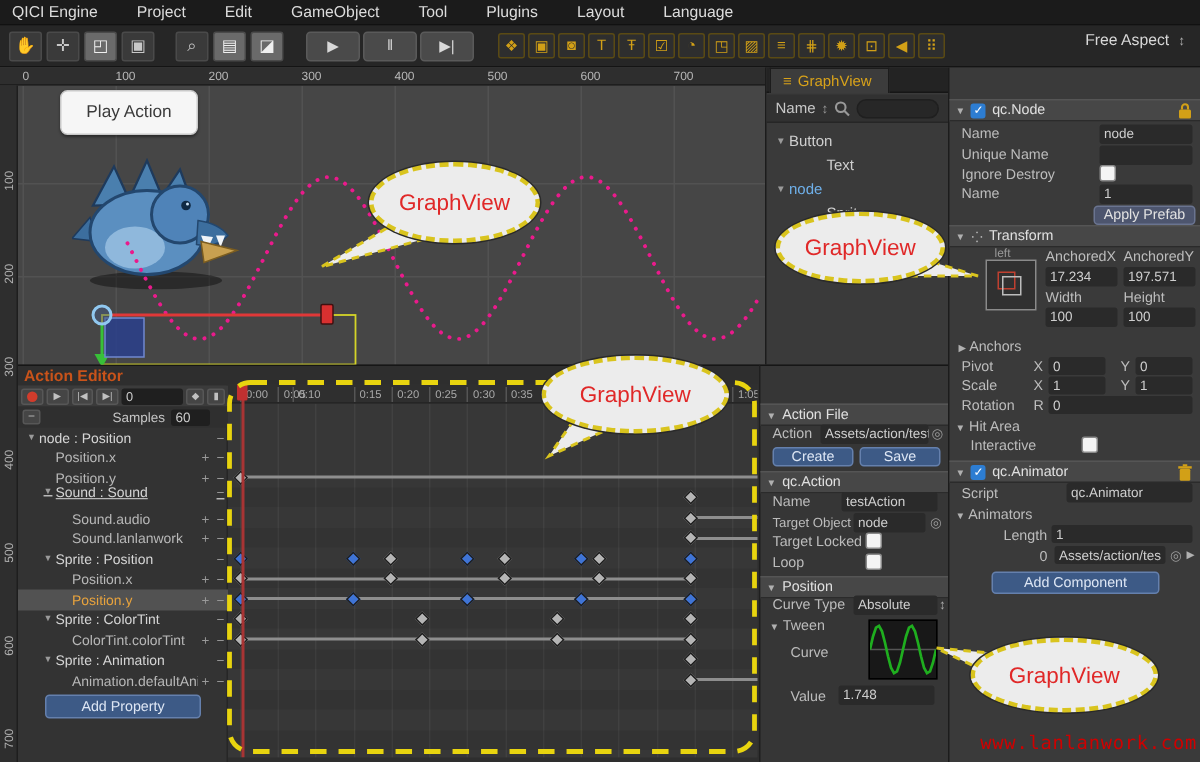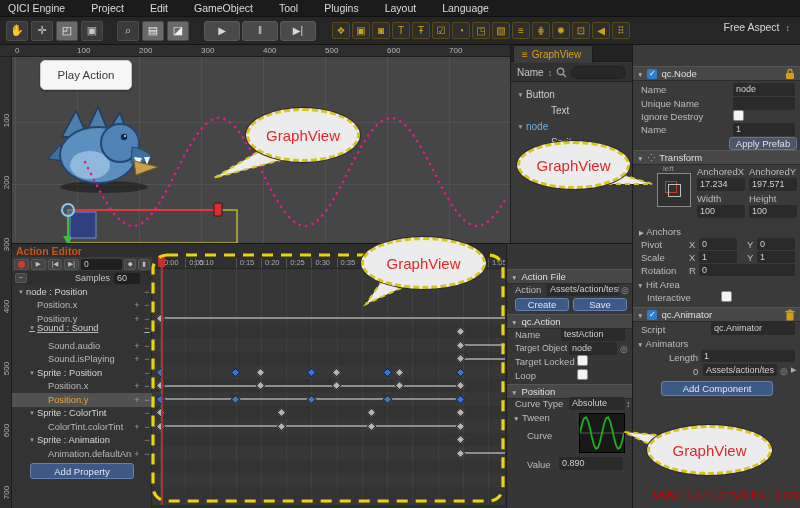--- a/index.html
+++ b/index.html
@@ -373,21 +373,21 @@
           <div class="aebtn">−</div>
         </div>
         <div class="aerow" style="top: 95px; padding-left: 26px;">
           <div class="aearr"></div>
           <div class="aelab">Sound.audio</div>
           <div class="aebtn">+</div>
           <div class="aebtn">−</div>
         </div>
         <div class="aerow" style="top: 108.5px; padding-left: 26px;">
           <div class="aearr"></div>
-          <div class="aelab">Sound.isPlaying</div>
+          <div class="aelab">Sound.lanlanwork</div>
           <div class="aebtn">+</div>
           <div class="aebtn">−</div>
         </div>
         <div class="aerow" style="top: 122px; padding-left: 15px;">
           <div class="aearr">▼</div>
           <div class="aelab grp">Sprite : Position</div>
           <div class="aebtn">−</div>
         </div>
         <div class="aerow" style="top: 135.5px; padding-left: 26px;">
           <div class="aearr"></div>
@@ -547,21 +547,21 @@
     <span class="dd" style="position:absolute;left:119px;top:154px"></span>
     <span class="lab" style="left:6px;top:168px"><span class="arr-d"></span> <span>Tween</span></span>
     <span class="lab" style="left:20px;top:186px">Curve</span>
     <div id="curve-box">
       <svg width="44" height="38">
         <line x1="0" y1="19" x2="44" y2="19" stroke="#555" stroke-width="1"></line>
         <polyline id="greencurve" fill="none" stroke="#1fae1f" stroke-width="1.8" points="0,19.0 2,10.3 4,4.4 6,3.2 8,6.9 10,14.5 12,23.5 14,31.1 16,34.8 18,33.6 20,27.7 22,19.0 24,10.3 26,4.4 28,3.2 30,6.9 32,14.5 34,23.5 36,31.1 38,34.8 40,33.6 42,27.7 44,19.0"></polyline>
       </svg>
     </div>
     <span class="lab" style="left:20px;top:215px">Value</span>
-    <span class="fld" style="left:52px;top:213px;width:64px">0.890</span>
+    <span class="fld" style="left:52px;top:213px;width:64px">1.748</span>
   </div>
 
   <svg id="overlay" width="800" height="508">
     <defs>
         <clipPath id="sc">
           <rect x="12" y="57" width="496" height="186"></rect>
         </clipPath>
       </defs>
     <g clip-path="url(#sc)">
       <rect x="68" y="210" width="169" height="33" fill="none" stroke="#d4d428" stroke-width="1.2"></rect>

